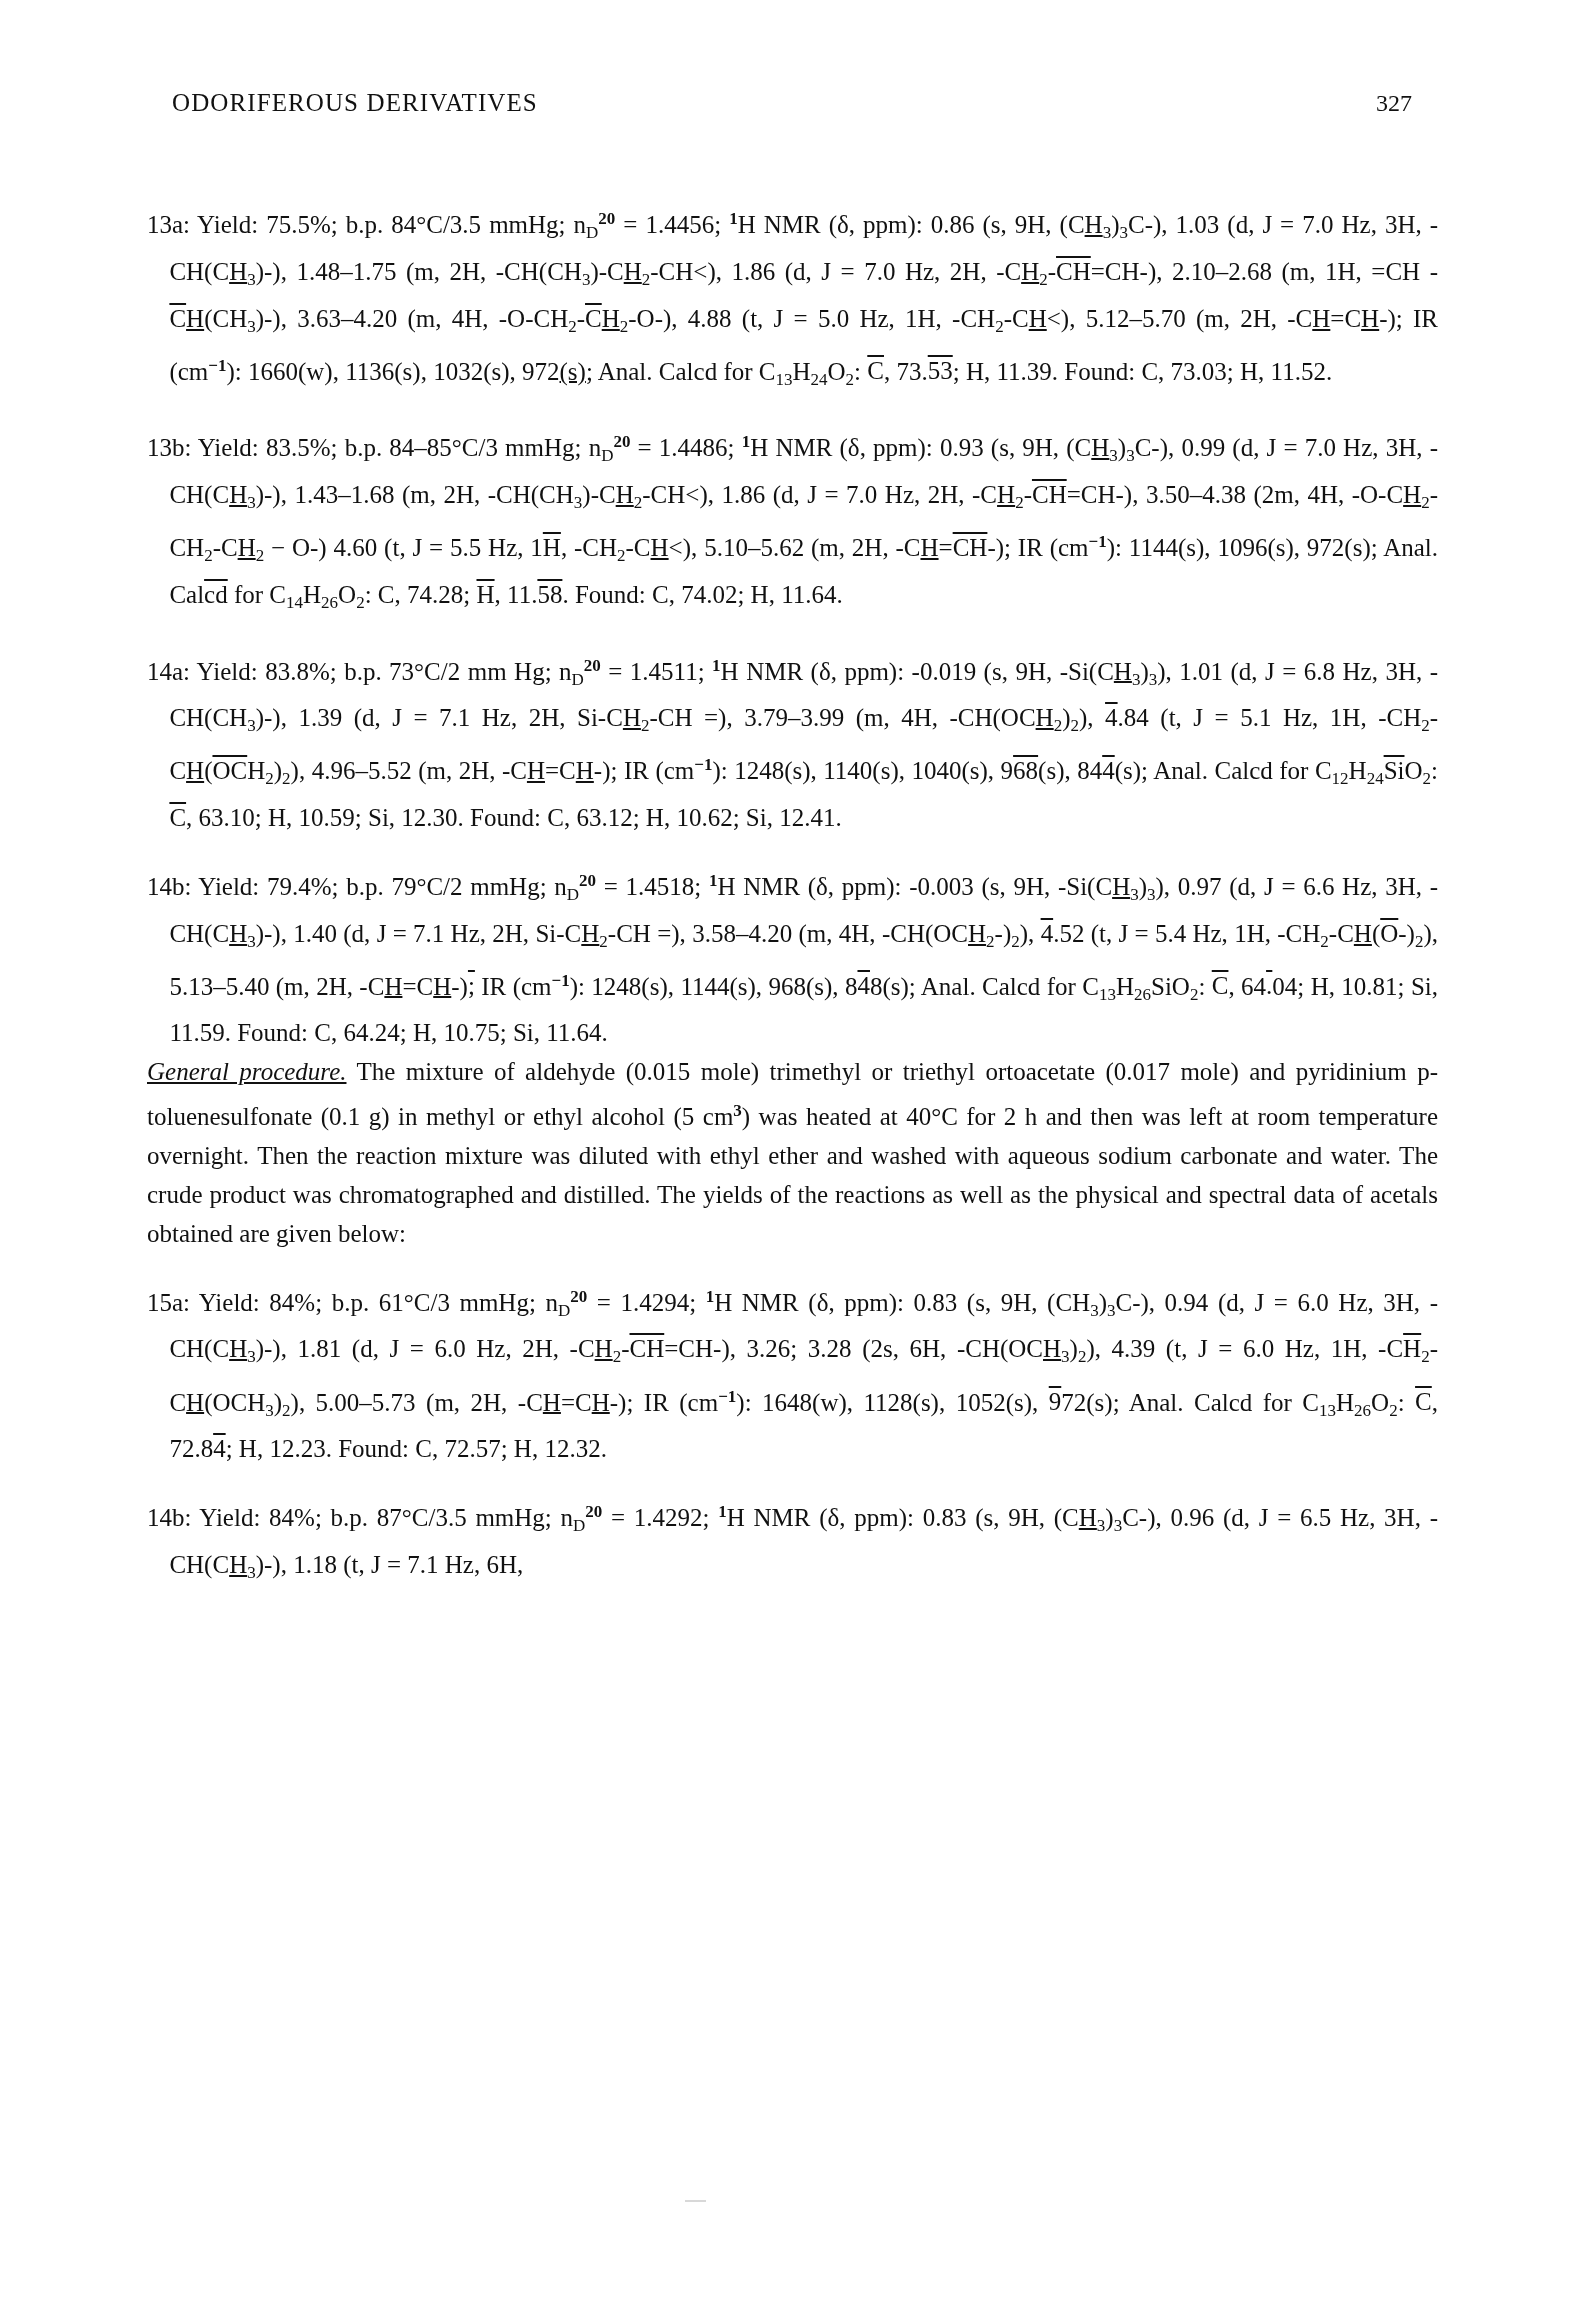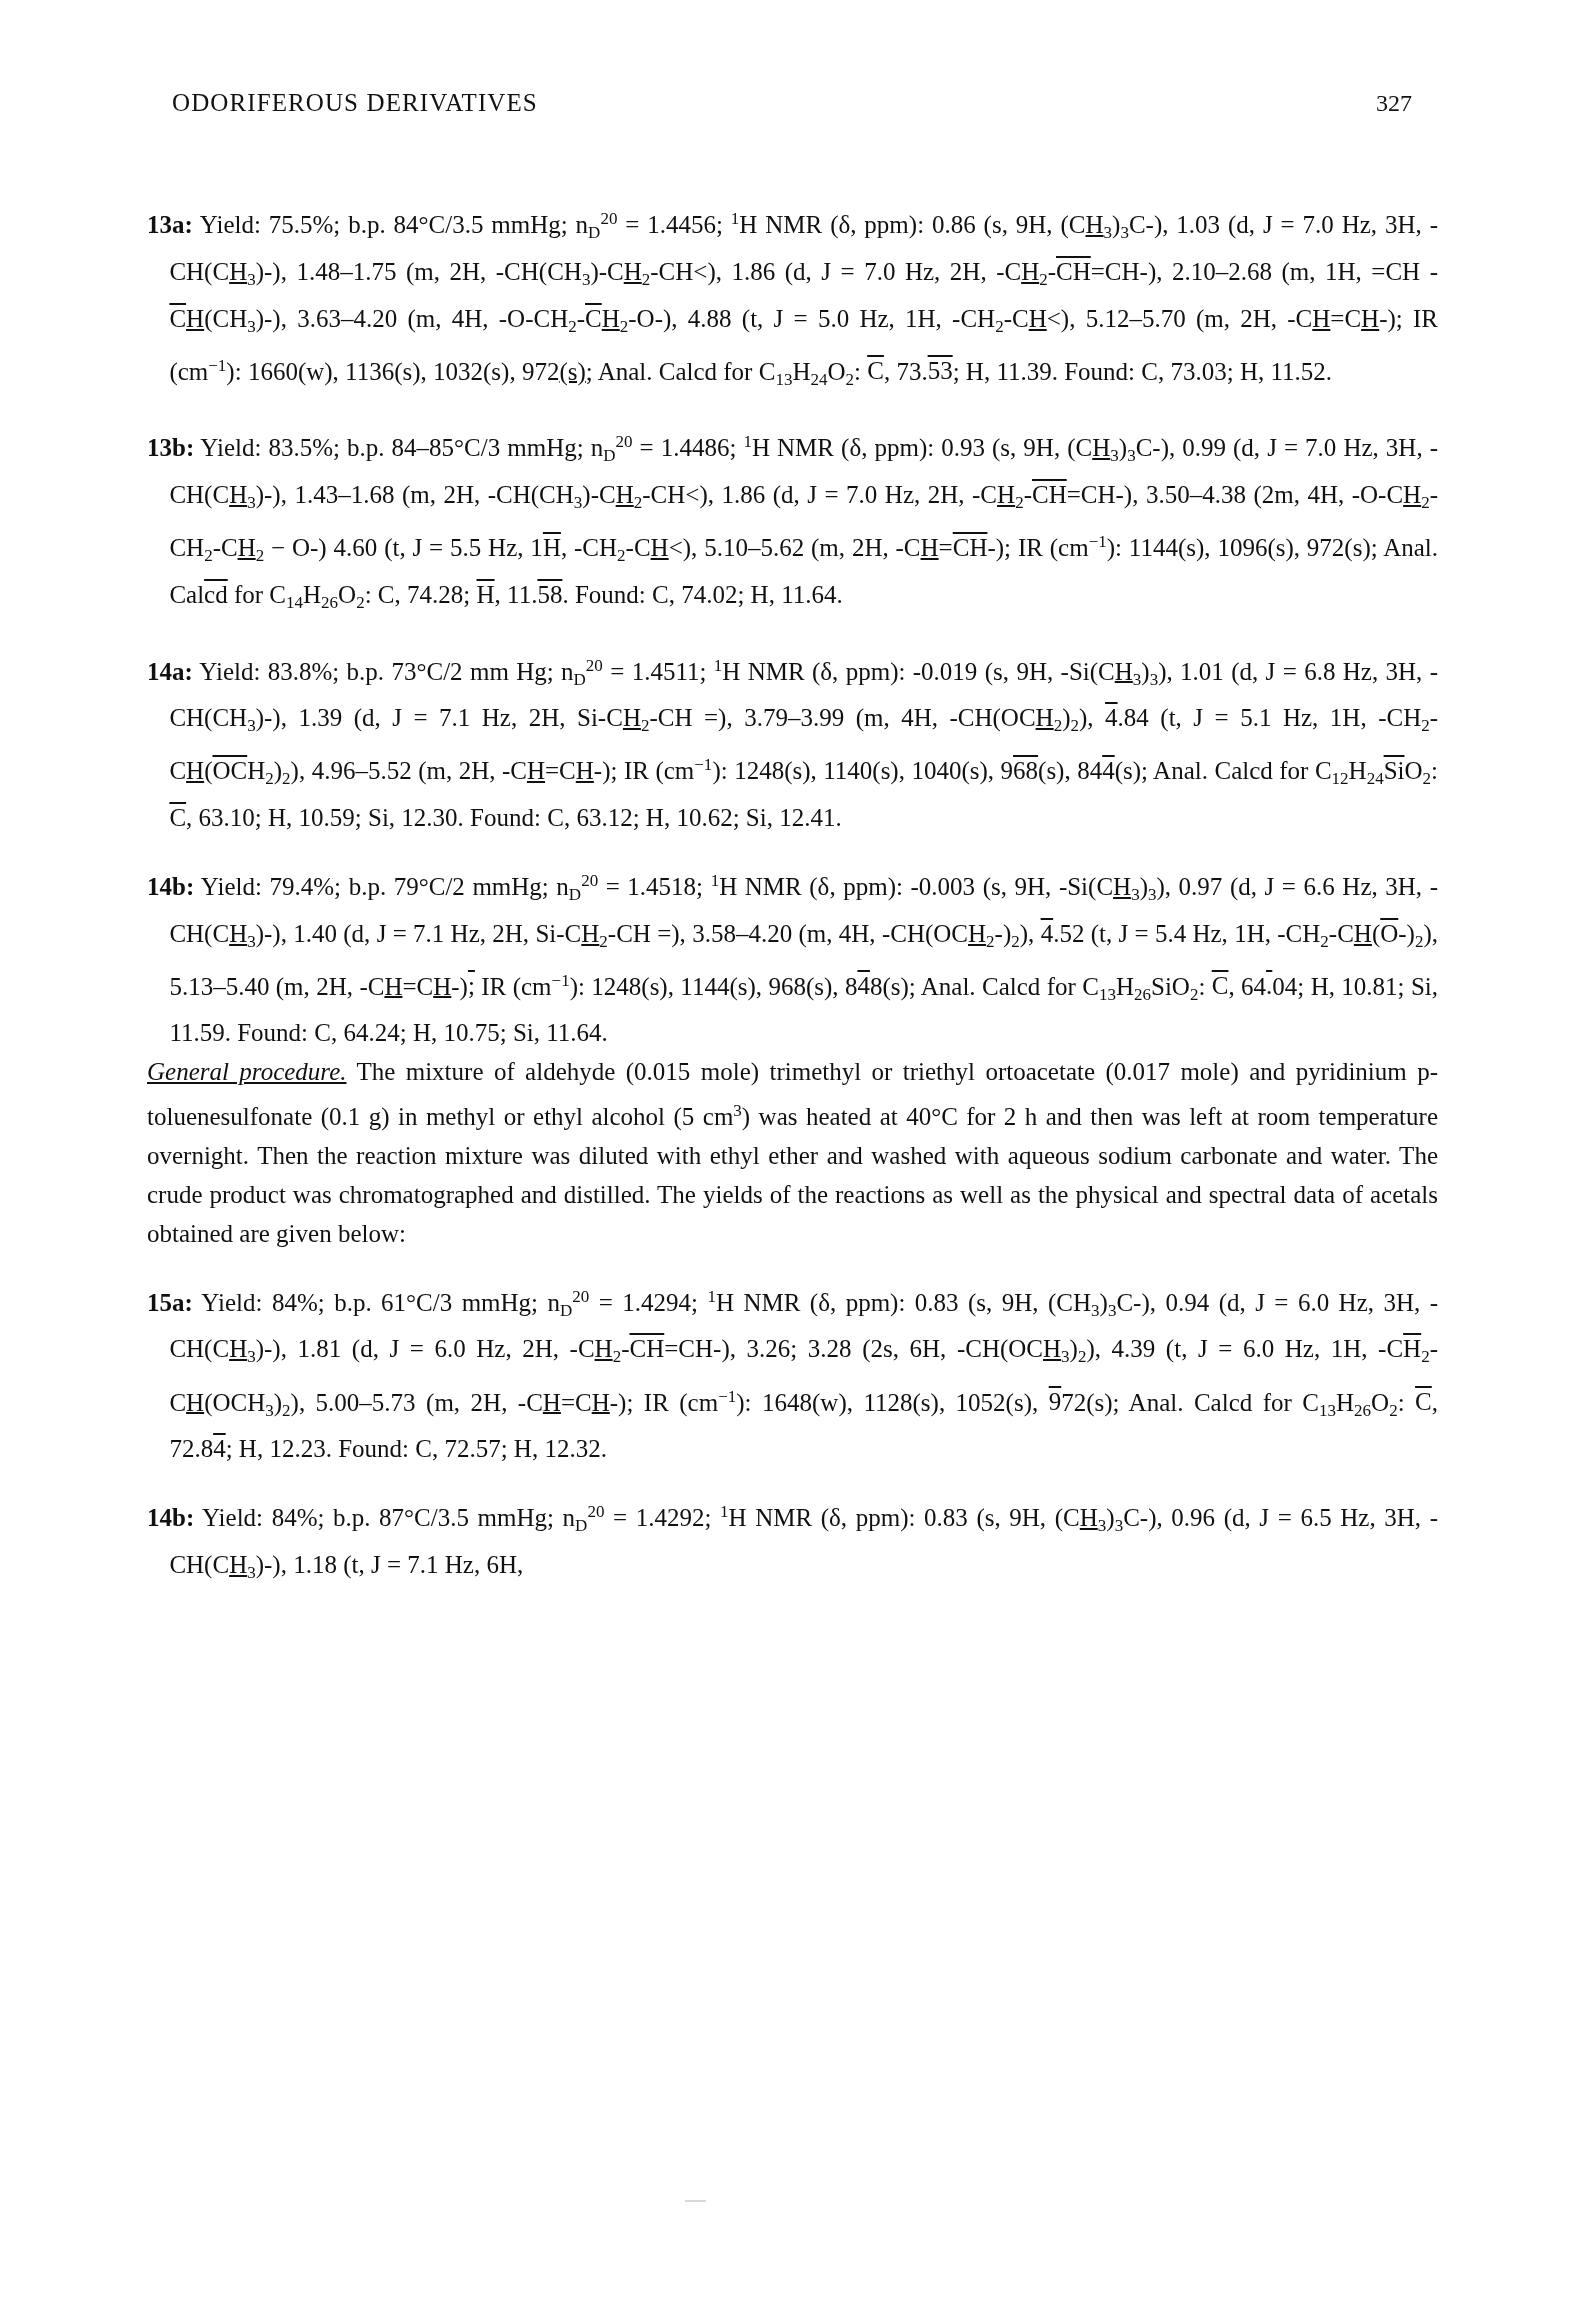--- a/index.html
+++ b/index.html
@@ -73,29 +73,30 @@
     color: #111;
   }
   .gp-para {
     margin-top: 22.4px;
   }
   .ital {
     font-style: italic;
     text-decoration: underline;
   }
   .bold {
-    font-weight: bold;
+    font-weight: normal;
   }
   sub {
     font-size: 0.68em;
     vertical-align: -0.3em;
   }
   sup {
     font-size: 0.68em;
     vertical-align: 0.5em;
+    font-weight: bold;
   }
   .u {
     text-decoration: underline;
     text-underline-offset: 1.9px;
   }
   .ovl {
     text-decoration: overline;
     margin-top: 48px;
   }
   .sc {

